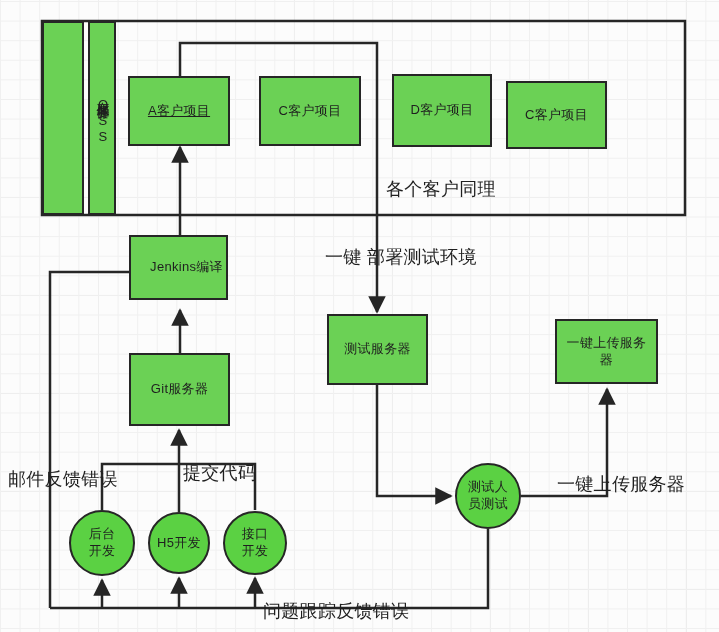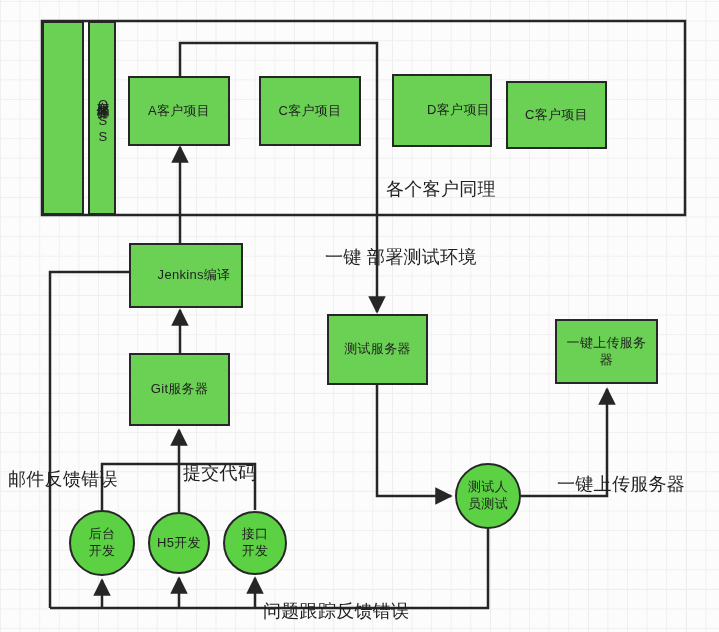--- a/index.html
+++ b/index.html
@@ -109,34 +109,34 @@
     <path d="M 102 510 L 102 464 L 180 464" fill="none" stroke="#262626" stroke-width="2.5"></path>
     <path d="M 255 510 L 255 464 L 180 464" fill="none" stroke="#262626" stroke-width="2.5"></path>
     <path d="M 179 512 L 179 430" fill="none" stroke="#262626" stroke-width="2.5" marker-end="url(#arrowhead)"></path>
   </svg>
 
   <div class="node band-node" style="left:42px; top:21px; width:42px; height:194px;"></div>
   <div class="node band-node" style="left:88px; top:21px; width:28px; height:194px;">
     <span class="vtext">存储服务器OSS</span>
   </div>
 
-  <div class="node rect-node" style="left:128px; top:76px; width:102px; height:70px;">
+  <div class="node rect-node" style="left:128px; top:76px; width:102px; height:70px;text-decoration:underline;">
     <span>A客户项目</span>
   </div>
   <div class="node rect-node" style="left:259px; top:76px; width:102px; height:70px;">
     <span>C客户项目</span>
   </div>
-  <div class="node rect-node" style="left:392px; top:74px; width:100px; height:73px;justify-content:flex-end;">
+  <div class="node rect-node" style="left:392px; top:74px; width:100px; height:73px;">
     <span>D客户项目</span>
   </div>
   <div class="node rect-node" style="left:506px; top:81px; width:101px; height:68px;">
     <span>C客户项目</span>
   </div>
 
-  <div class="node rect-node" style="left:129px; top:243px; width:114px; height:65px;padding-left:16px;">
+  <div class="node rect-node" style="left:129px; top:235px; width:99px; height:65px;padding-left:16px;">
     <span>Jenkins编译</span>
   </div>
   <div class="node rect-node" style="left:129px; top:353px; width:101px; height:73px;align-items:center;">
     <span>Git服务器</span>
   </div>
 
   <div class="node rect-node" style="left:327px; top:314px; width:101px; height:71px;">
     <span>测试服务器</span>
   </div>
   <div class="node rect-node" style="left:555px; top:319px; width:103px; height:65px; padding:0 8px;">

